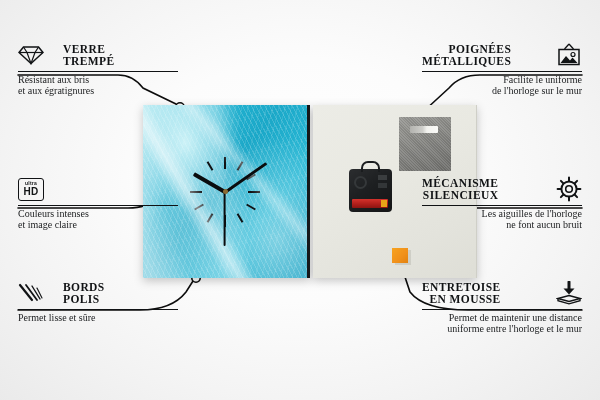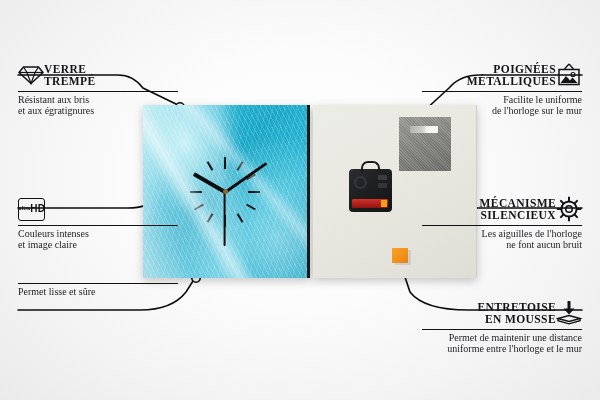--- a/index.html
+++ b/index.html
@@ -170,25 +170,24 @@
   }
 
   
   .feature {
     position: absolute;
     width: 160px;
   }
   .feature .fhead {
     display: flex;
     align-items: center;
-    gap: 0;
-    margin-top: 20px;
+    gap: 19px;
   }
   .feature.left .fhead { justify-content: flex-start; }
-  .feature.right .fhead { justify-content: flex-end; }
+  .feature.right .fhead { justify-content: space-between; }
 
   .feature .ftitle {
     font-family: "Liberation Serif", serif;
     font-weight: bold;
     font-size: 11.5px;
     line-height: 12.5px;
     letter-spacing: 0.4px;
     color: #111315;
     text-transform: uppercase;
   }
@@ -216,22 +215,22 @@
     display: flex; align-items: center; justify-content: center;
     color: #111315;
   }
   .ficon svg { display: block; }
 
   
   .hd-badge {
     width: 27px; height: 23px;
     border: 1.6px solid #111315;
     border-radius: 3px;
-    display: flex; flex-direction: row;
-    align-items: center; justify-content: flex-start;
+    display: flex; flex-direction: column;
+    align-items: center; justify-content: center;
     line-height: 1;
   }
   .hd-badge .u {
     font-family: "Liberation Sans", sans-serif;
     font-size: 5px; font-weight: bold;
     letter-spacing: 0.2px;
     margin-bottom: 0.5px;
   }
   .hd-badge .hd {
     font-family: "Liberation Sans", sans-serif;
@@ -368,20 +367,34 @@
       </span>
     </div>
     <div class="rule"></div>
     <div class="fdesc">
       <span>Couleurs intenses</span><br>
       <span>et image claire</span>
     </div>
   </div>
 
   <div class="feature left" id="feat-bords">
+    <div class="fhead">
+      <span class="ficon">
+        <svg width="26" height="20" viewBox="0 0 26 20">
+          <path d="M2 2 L14 17" stroke="#111315" stroke-width="2.2" stroke-linecap="round"></path>
+          <path d="M8 2 L19 17" stroke="#111315" stroke-width="1.8" stroke-linecap="round"></path>
+          <path d="M14 3 L22 16" stroke="#111315" stroke-width="1.4" stroke-linecap="round"></path>
+          <path d="M19 5 L24 15" stroke="#111315" stroke-width="1.1" stroke-linecap="round"></path>
+        </svg>
+      </span>
+      <span class="ftitle">
+        <span>BORDS</span><br>
+        <span>POLIS</span>
+      </span>
+    </div>
     <div class="rule"></div>
     <div class="fdesc">
       <span>Permet lisse et sûre</span>
     </div>
   </div>
 
   <div class="feature right" id="feat-poignees">
     <div class="fhead">
       <span class="ftitle">
         <span>POIGNÉES</span><br>

